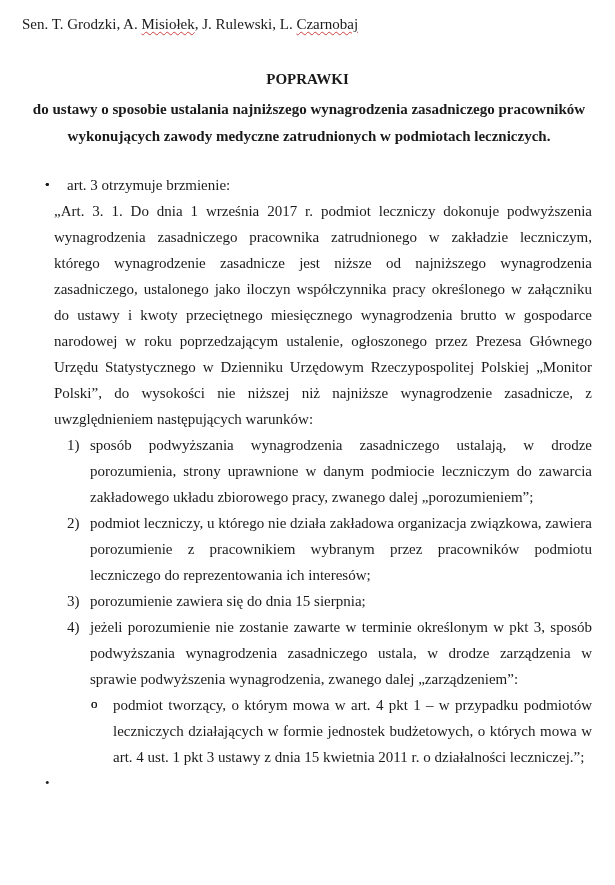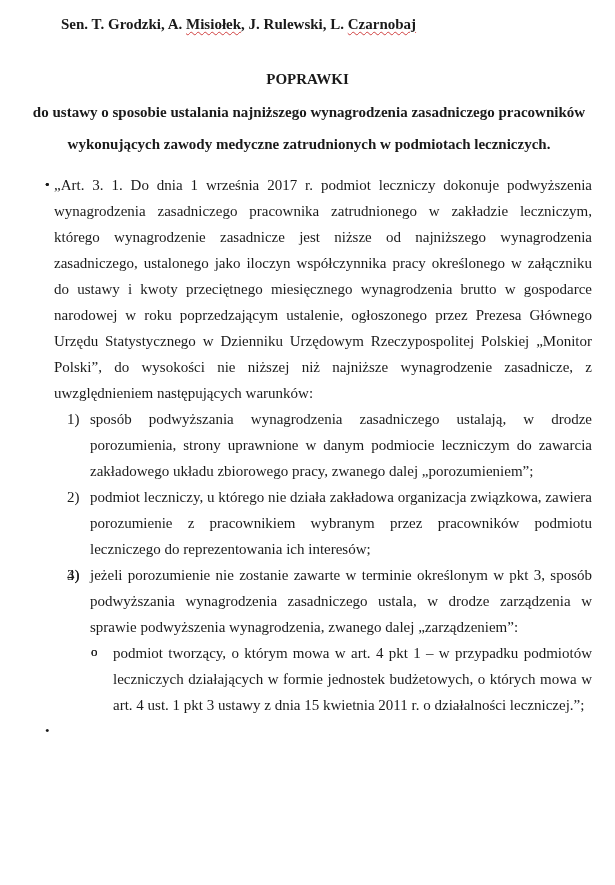--- a/index.html
+++ b/index.html
@@ -3,30 +3,30 @@
   <meta charset="utf-8">
   <style>
     html, body { margin: 0; padding: 0; background: #ffffff; }
     body {
       width: 615px; height: 885px; overflow: hidden; position: relative;
       font-family: "Liberation Serif", "DejaVu Serif", serif;
       color: #1a1a1a; font-size: 15px;
     }
     .authors {
       position: absolute; left: 22px; top: 16px;
-      font-weight: bold; font-size: 15px; white-space: nowrap; margin-left: 39px;
+      font-weight: normal; font-size: 15px; white-space: nowrap;
     }
     .spell { text-decoration: underline wavy #d04040; text-decoration-thickness: 1px; text-underline-offset: 2px; }
     .title {
       position: absolute; left: 0; width: 615px; top: 71px;
       text-align: center; font-weight: bold; font-size: 15px;
     }
     .subtitle {
       position: absolute; left: 20px; width: 578px; top: 96px;
-      text-align: center; font-weight: bold; font-size: 15px; line-height: 32px;
+      text-align: center; font-weight: bold; font-size: 15px; line-height: 27px;
     }
     .body { position: absolute; left: 0; top: 172px; width: 615px; line-height: 26px; }
     .bl { position: relative; padding-left: 67px; padding-right: 23px; }
     .bl .mark { position: absolute; left: 45px; top: 0; font-size: 13px; }
     .para { padding-left: 54px; padding-right: 23px; text-align: justify; }
     .num { position: relative; padding-left: 90px; padding-right: 23px; text-align: justify; }
     .num .mark { position: absolute; left: 67px; top: 0; }
     .sub { position: relative; padding-left: 113px; padding-right: 23px; text-align: justify; }
     .sub .mark { position: absolute; left: 91px; top: -1px; font-size: 13px; }
   </style>
@@ -41,34 +41,36 @@
 
   <div class="body">
     <div class="bl">
       <span class="mark">•</span>
     </div>
     <div class="bl">
       <span class="mark">•</span>
     </div>
     <div class="bl">
       <span class="mark">•</span>
+      <span>art. 3 otrzymuje brzmienie:</span>
     </div>
 
     <div class="para">„Art. 3. 1. Do dnia 1 września 2017 r. podmiot leczniczy dokonuje podwyższenia wynagrodzenia zasadniczego pracownika zatrudnionego w zakładzie leczniczym, którego wynagrodzenie zasadnicze jest niższe od najniższego wynagrodzenia zasadniczego, ustalonego jako iloczyn współczynnika pracy określonego w załączniku do ustawy i kwoty przeciętnego miesięcznego wynagrodzenia brutto w gospodarce narodowej w roku poprzedzającym ustalenie, ogłoszonego przez Prezesa Głównego Urzędu Statystycznego w Dzienniku Urzędowym Rzeczypospolitej Polskiej „Monitor Polski”, do wysokości nie niższej niż najniższe wynagrodzenie zasadnicze, z uwzględnieniem następujących warunków:</div>
 
     <div class="num">
       <span class="mark">1)</span>
       <span>sposób podwyższania wynagrodzenia zasadniczego ustalają, w drodze porozumienia, strony uprawnione w danym podmiocie leczniczym do zawarcia zakładowego układu zbiorowego pracy, zwanego dalej „porozumieniem”;</span>
     </div>
     <div class="num">
       <span class="mark">2)</span>
       <span>podmiot leczniczy, u którego nie działa zakładowa organizacja związkowa, zawiera porozumienie z pracownikiem wybranym przez pracowników podmiotu leczniczego do reprezentowania ich interesów;</span>
     </div>
     <div class="num">
       <span class="mark">3)</span>
+      <span>porozumienie zawiera się do dnia 15 sierpnia;</span>
     </div>
     <div class="num">
       <span class="mark">4)</span>
       <span>jeżeli porozumienie nie zostanie zawarte w terminie określonym w pkt 3, sposób podwyższania wynagrodzenia zasadniczego ustala, w drodze zarządzenia w sprawie podwyższenia wynagrodzenia, zwanego dalej „zarządzeniem”:</span>
     </div>
 
     <div class="sub">
       <span class="mark">o</span>
     </div>
     <div class="sub">

